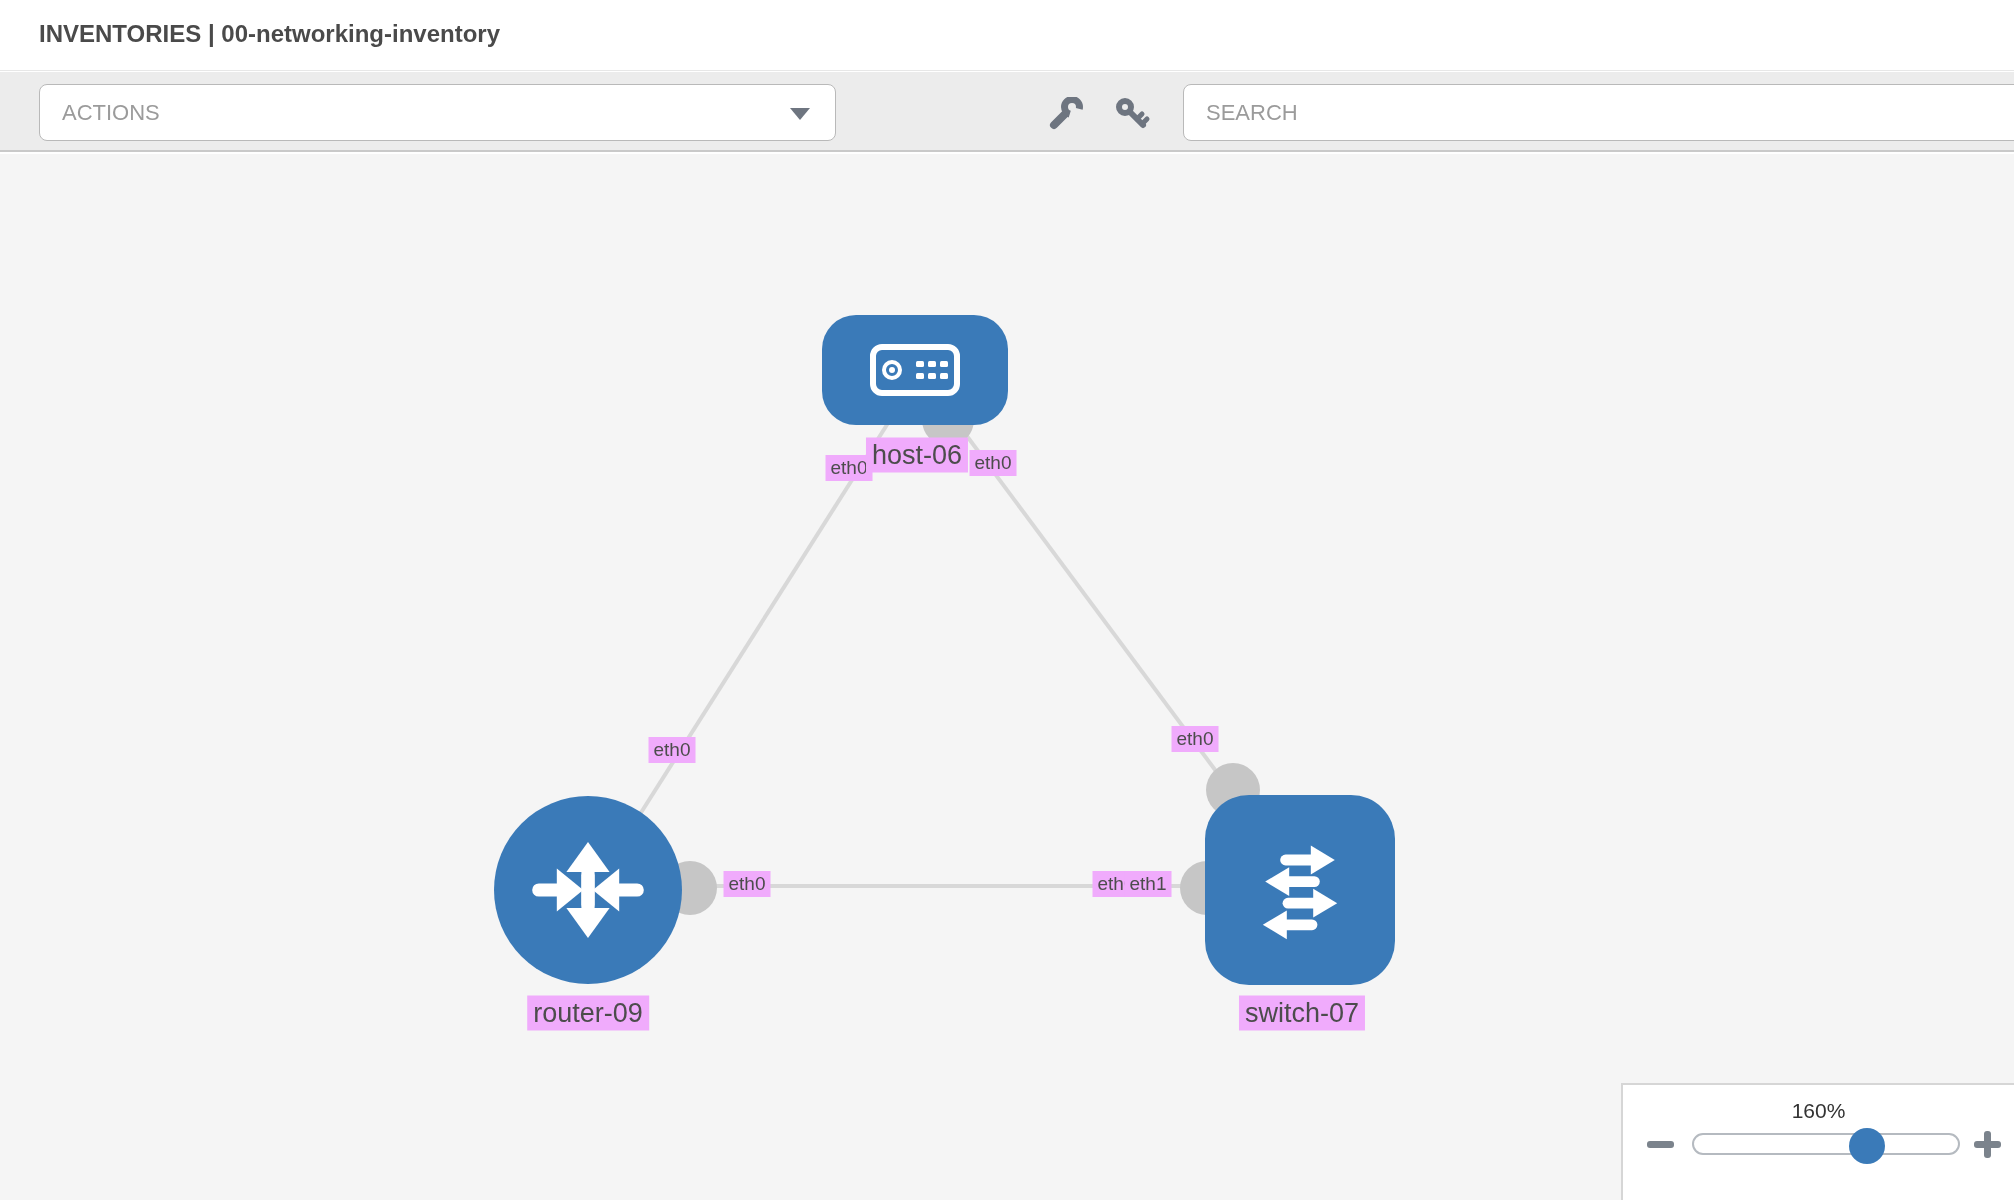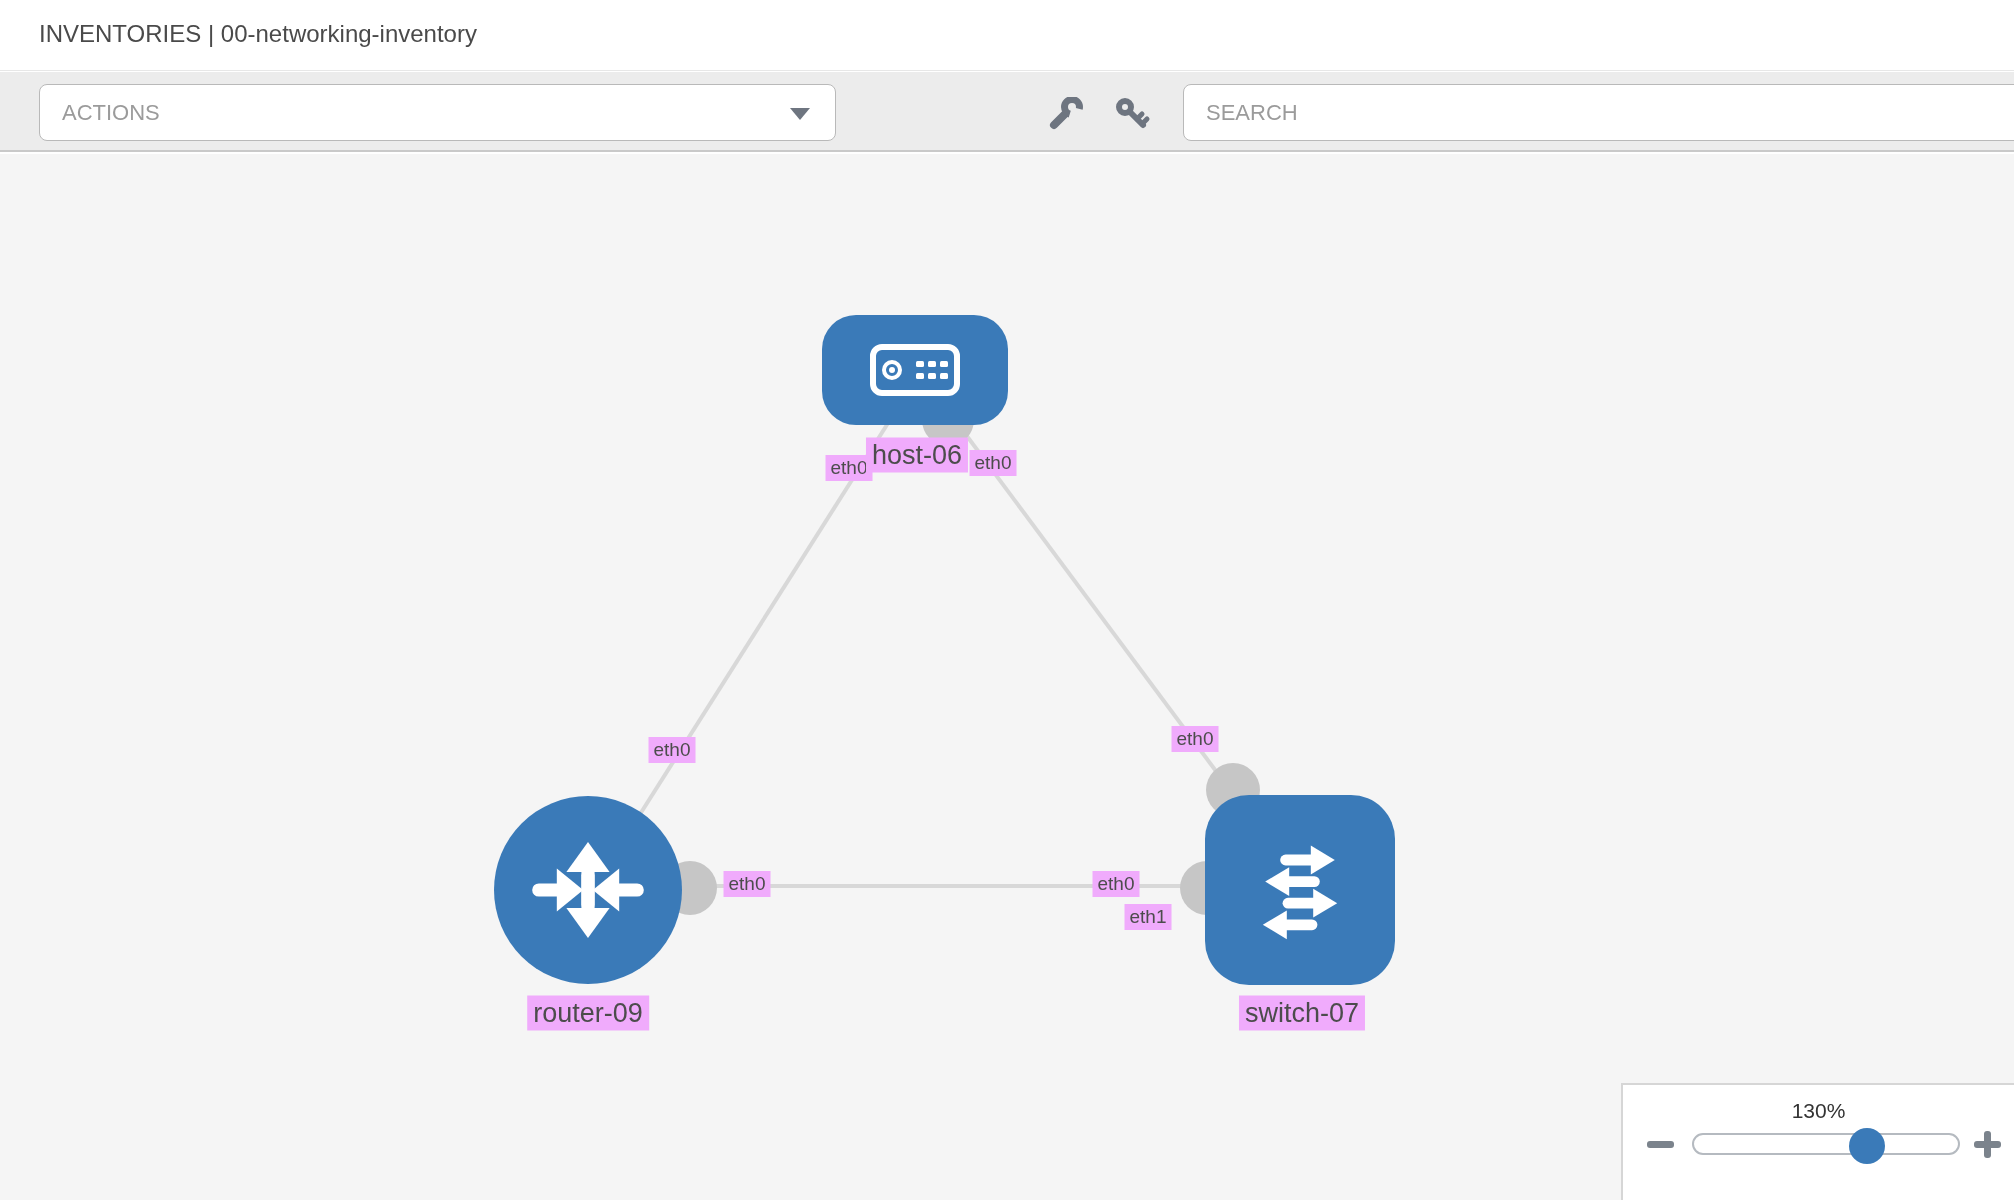--- a/index.html
+++ b/index.html
@@ -1,21 +1,21 @@
 <!DOCTYPE html>
 <html><head>
 <meta charset="utf-8">
 <style>
   * { margin:0; padding:0; box-sizing:border-box; }
   html,body { width:2014px; height:1200px; font-family:"Liberation Sans","DejaVu Sans",sans-serif; background:#ffffff; overflow:hidden; }
   .stage { position:relative; width:2014px; height:1200px; }
 
   
   .hdr { position:absolute; left:0; top:0; width:2014px; height:71px; background:#ffffff; border-bottom:1px solid #e7e7e7; }
-  .hdr h1 { position:absolute; left:39px; top:20px; font-size:24px; font-weight:normal; color:#4a4a4a; letter-spacing:0; }
+  .hdr h1 { position:absolute; left:39px; top:20px; font-size:24px; font-weight:bold; color:#4a4a4a; letter-spacing:0; }
   .close-btn { position:absolute; right:34px; top:18px; width:32px; height:32px; border:none; background:transparent; cursor:pointer; }
   .close-btn .disc { width:32px; height:32px; border-radius:50%; background:#c9c9c9; position:relative; }
   .close-btn .disc::before, .close-btn .disc::after { content:""; position:absolute; left:8px; top:14px; width:16px; height:5px; border-radius:2px; background:#ffffff; }
   .close-btn .disc::before { transform:rotate(45deg); }
   .close-btn .disc::after  { transform:rotate(-45deg); }
 
   
   .toolbar { position:absolute; left:0; top:72px; width:2014px; height:80px; background:#ececec; border-bottom:2px solid #c9c9c9; }
   .combo { position:absolute; top:12px; height:57px; }
   .combo input { width:100%; height:57px; border:1px solid #b9b9b9; border-radius:8px; background:#ffffff; font-family:inherit; font-size:22px; color:#6e6e6e; padding:0 44px 0 22px; outline:none; }
@@ -33,21 +33,21 @@
 
   .node { position:absolute; background:#3a7ab8; cursor:pointer; }
   .node svg { position:absolute; left:50%; top:50%; transform:translate(-50%,-50%); }
   .node.host   { left:822px;  top:161px; width:186px; height:110px; border-radius:34px; }
   .node.router { left:494px;  top:642px; width:188px; height:188px; border-radius:50%; }
   .node.switch { left:1205px; top:641px; width:190px; height:190px; border-radius:44px; }
 
   .chip { position:absolute; transform:translate(-50%,-50%); background:#f0abfc; color:#4c4c4c; white-space:nowrap; }
   .chip.name { font-size:27px; padding:2px 6px; z-index:6; }
   .chip.if   { font-size:19px; padding:2px 5px; z-index:5; }
-  .chip.if.over { z-index:7;margin-top:33px; }
+  .chip.if.over { z-index:7; }
 
   
   .zoomer { position:absolute; left:1621px; top:929px; width:393px; height:117px; background:#ffffff; border-top:2px solid #d6d6d6; border-left:2px solid #d6d6d6; }
   .zoomer .pct { position:absolute; left:0; top:14px; width:100%; text-align:center; font-size:21px; color:#333333; }
   .zoom-track { position:absolute; left:69px; top:48px; width:268px; height:22px; border:2px solid #b5bac0; border-radius:12px; background:#ffffff; cursor:pointer; }
   .zoom-thumb { position:absolute; left:155px; top:-7px; width:36px; height:36px; border-radius:50%; background:#3a7ab8; cursor:grab; }
   .zoom-minus, .zoom-plus { position:absolute; top:50px; width:30px; height:18px; cursor:pointer; }
   .zoom-minus { left:23px; }
   .zoom-plus  { left:350px; }
   .zoom-minus .bar-h, .zoom-plus .bar-h { position:absolute; left:1px; top:6px; width:27px; height:7px; border-radius:3px; background:#7b838c; }
@@ -159,21 +159,21 @@
 
     <span class="chip if" style="left:849px;  top:314px;">eth0</span>
     <span class="chip if" style="left:993px;  top:309px;">eth0</span>
     <span class="chip if" style="left:672px;  top:596px;">eth0</span>
     <span class="chip if" style="left:1195px; top:585px;">eth0</span>
     <span class="chip if" style="left:747px;  top:730px;">eth0</span>
     <span class="chip if" style="left:1116px; top:730px;">eth0</span>
     <span class="chip if over" style="left:1148px; top:730px;">eth1</span>
 
     <div class="zoomer">
-      <div class="pct">130%</div>
+      <div class="pct">160%</div>
       <span class="zoom-minus">
           <span class="bar-h"></span>
         </span>
       <div class="zoom-track">
         <div class="zoom-thumb"></div>
       </div>
       <span class="zoom-plus">
           <span class="bar-h"></span>
           <span class="bar-v"></span>
         </span>

